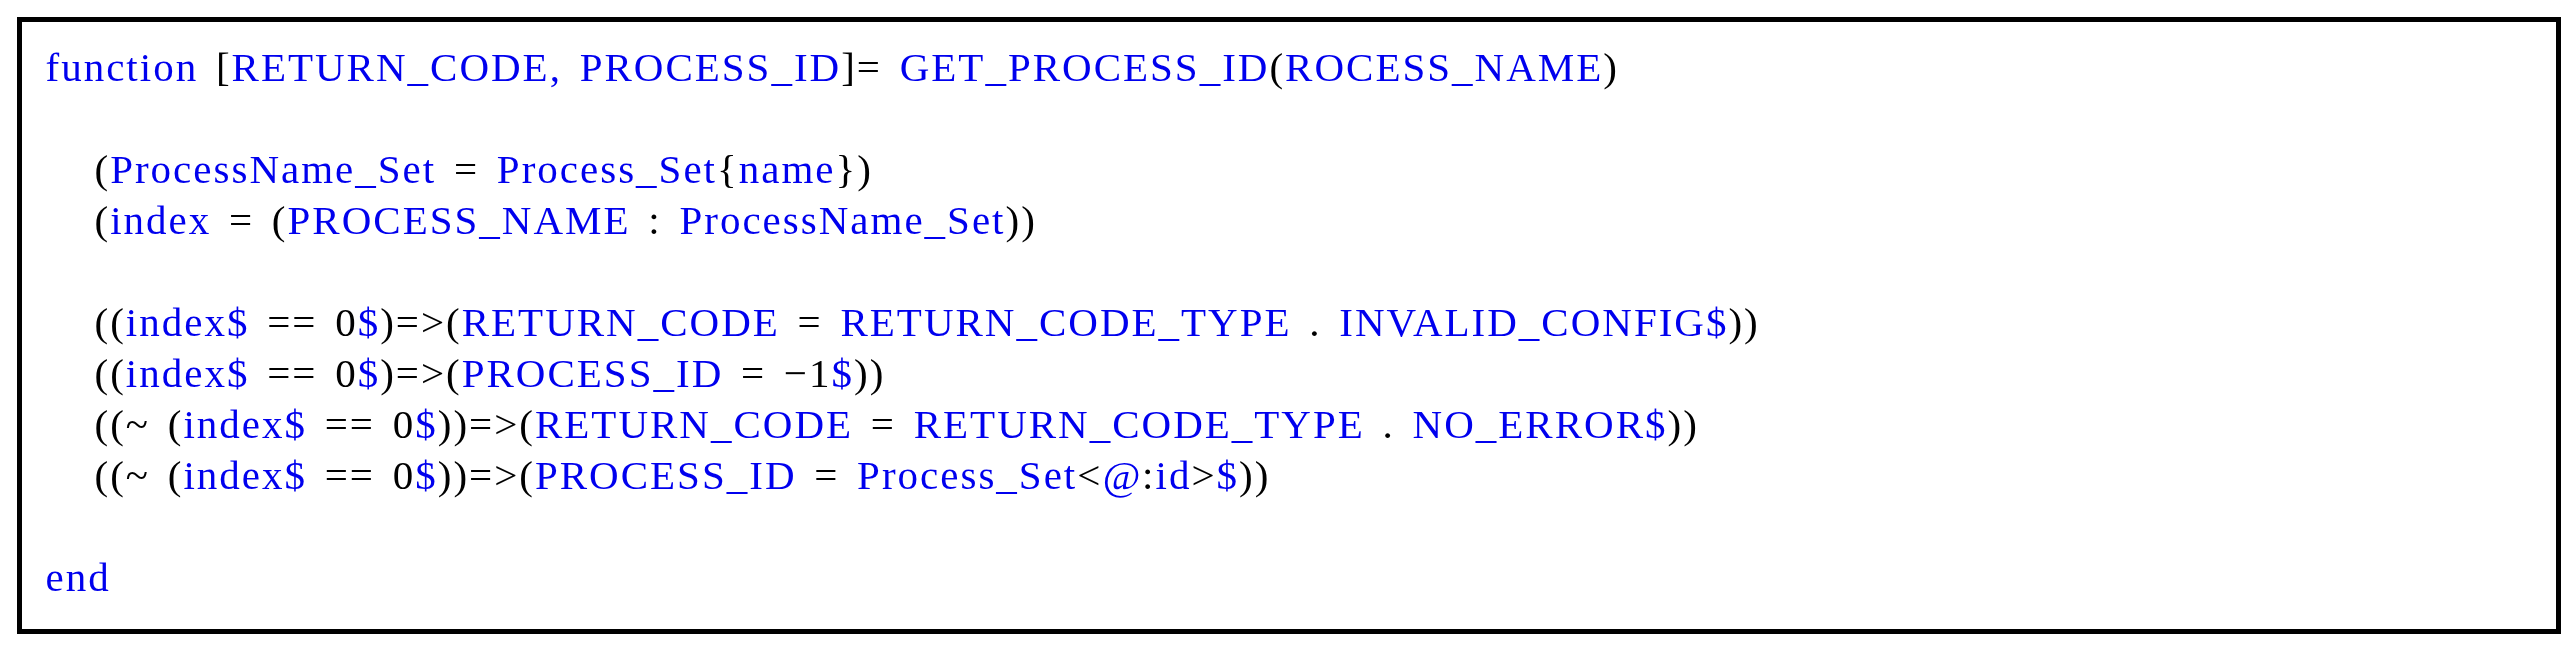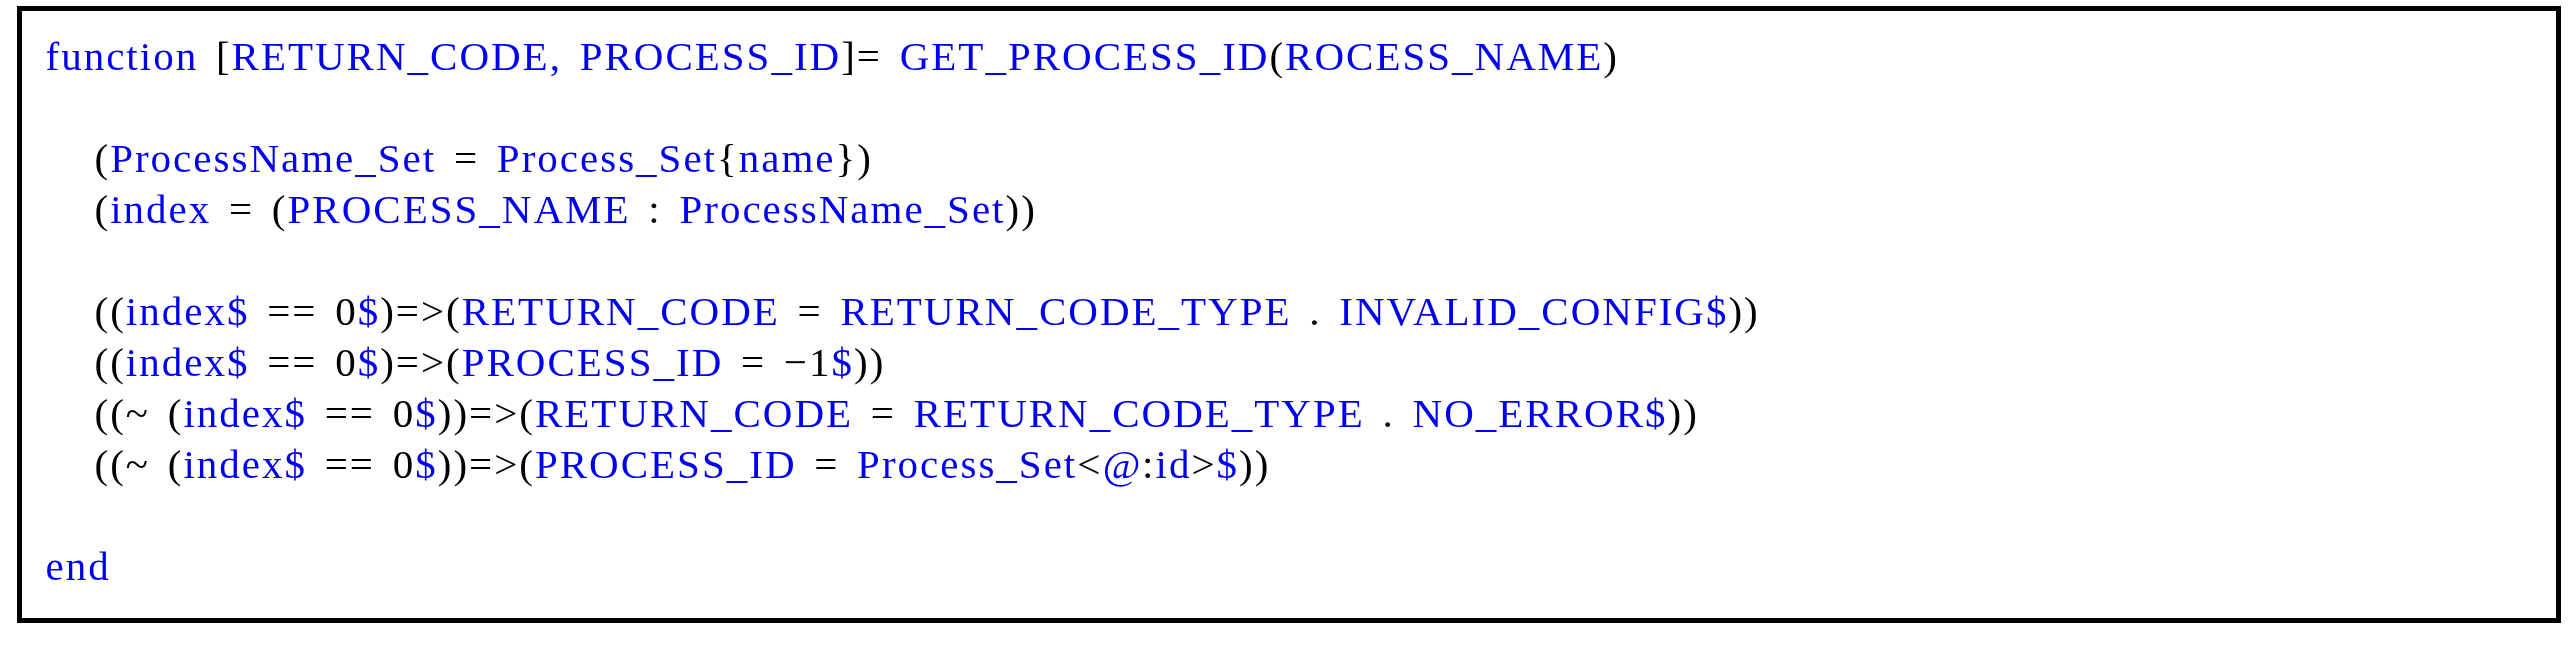--- a/index.html
+++ b/index.html
@@ -6,21 +6,21 @@
     margin: 0;
     padding: 0;
     width: 2576px;
     height: 651px;
     background: #ffffff;
     overflow: hidden;
   }
   .frame {
     position: absolute;
     left: 17px;
-    top: 6px;
+    top: 17px;
     width: 2544px;
     height: 617px;
     box-sizing: border-box;
     border: 5.5px solid #000000;
     background: #ffffff;
   }
   .code {
     position: absolute;
     left: 23.5px;
     top: 20.4px;

